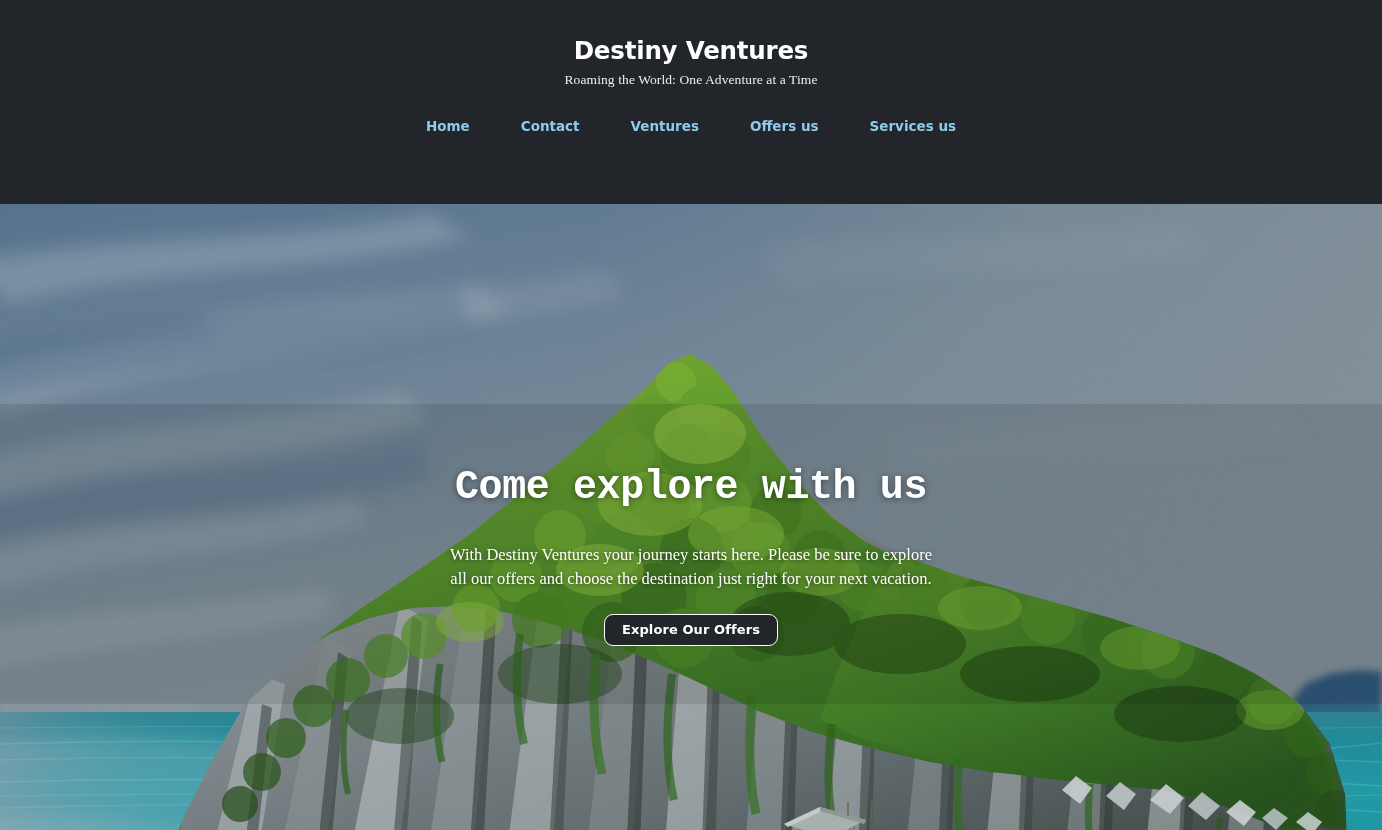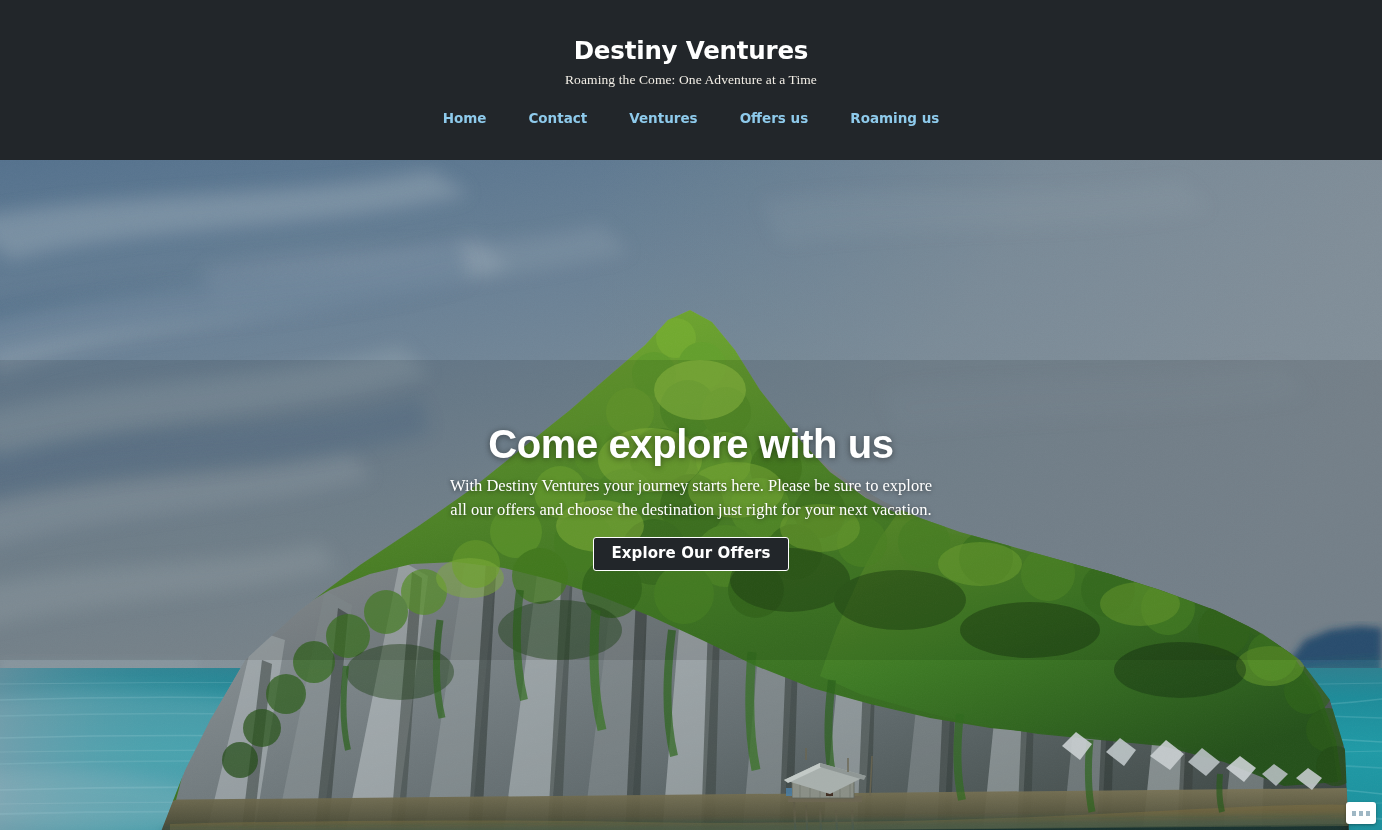--- a/index.html
+++ b/index.html
@@ -7,44 +7,44 @@
   html, body {
     width:1382px; height:830px;
     overflow:hidden;
     background:#22262a;
     font-family:"Liberation Sans", sans-serif;
   }
 
   
   .site-header{
     position:relative;
-    width:1382px; height:160px;
+    width:1382px; height:204px;
     background:#22262a;
     display:flex; flex-direction:column;
     align-items:center; justify-content:flex-start;
     padding-top:38px;
   }
   .site-title{
     font-family:"DejaVu Sans", sans-serif;
     font-size:24.5px; font-weight:bold;
     color:#ffffff;
     letter-spacing:-0.2px;
     line-height:1.1;
   }
   .site-tagline{
     font-family:"Liberation Serif", serif;
     font-size:13.5px; font-weight:normal;
     color:#f2eee6;
     margin-top:7px;
     letter-spacing:0.1px;
   }
   .main-nav{
-    margin-top:22px;
+    margin-top:30px;
     display:flex; align-items:center;
-    gap:0px;
+    gap:9px;
   }
   .nav-link{
     font-family:"DejaVu Sans", sans-serif;
     font-size:13.5px; font-weight:bold;
     color:#8ecaeb;
     text-decoration:none;
     padding:0 21px;
     white-space:nowrap;
     cursor:pointer;
   }
@@ -65,47 +65,47 @@
   }
   .hero-content{
     position:absolute;
     left:0; right:0; top:0; bottom:0;
     display:flex; flex-direction:column;
     align-items:center; justify-content:flex-start;
     padding-top:262px;
     z-index:5;
   }
   .hero-heading{
-    font-family:Liberation Sans, sans-serif;
+    font-family:Liberation Mono, monospace;
     font-size:40px; font-weight:bold;
     color:#ffffff;
     text-align:center;
     letter-spacing:-0.4px;
     text-shadow:0 1px 6px rgba(0,0,0,.45);
     line-height:1.12;
   }
   .hero-text{
     font-family:"Liberation Serif", serif;
     font-size:16.5px; font-weight:normal;
     color:#ffffff;
     text-align:center;
     line-height:1.45;
     width:490px;
-    margin-top:7px;
+    margin-top:32px;
     text-shadow:0 1px 4px rgba(0,0,0,.5);
   }
   .hero-cta{
-    margin-top:15px;
+    margin-top:23px;
     display:inline-block;
     background:#22262a;
     color:#ffffff;
     border:1px solid #ffffff;
-    border-radius:3px;
+    border-radius:9px;
     font-family:"DejaVu Sans", sans-serif;
-    font-size:15px; font-weight:bold;
+    font-size:13px; font-weight:bold;
     padding:8px 17px 9px 17px;
     text-decoration:none;
     cursor:pointer;
     line-height:1;
     letter-spacing:0.1px;
   }
 
   
   .floating-widget{
     position:absolute;
@@ -124,28 +124,28 @@
     background:#9fb7c4;
     display:block;
   }
 </style>
 </head>
 <body>
 
 <header class="site-header">
   <div class="site-title">Destiny Ventures</div>
 
-  <div class="site-tagline">Roaming the Come: One Adventure at a Time</div>
+  <div class="site-tagline">Roaming the World: One Adventure at a Time</div>
 
   <nav class="main-nav">
     <a class="nav-link" href="#">Home</a>
     <a class="nav-link" href="#">Contact</a>
     <a class="nav-link" href="#">Ventures</a>
     <a class="nav-link" href="#">Offers us</a>
-    <a class="nav-link" href="#">Roaming us</a>
+    <a class="nav-link" href="#">Services us</a>
   </nav>
 </header>
 
 <section class="hero">
 
   <svg class="hero-photo" viewBox="0 0 1382 670" preserveAspectRatio="xMidYMid slice" xmlns="http://www.w3.org/2000/svg">
     <defs>
 
       <linearGradient id="skyGrad" x1="0" y1="0" x2="0.45" y2="1">
         <stop offset="0" stop-color="#55728e"></stop>

